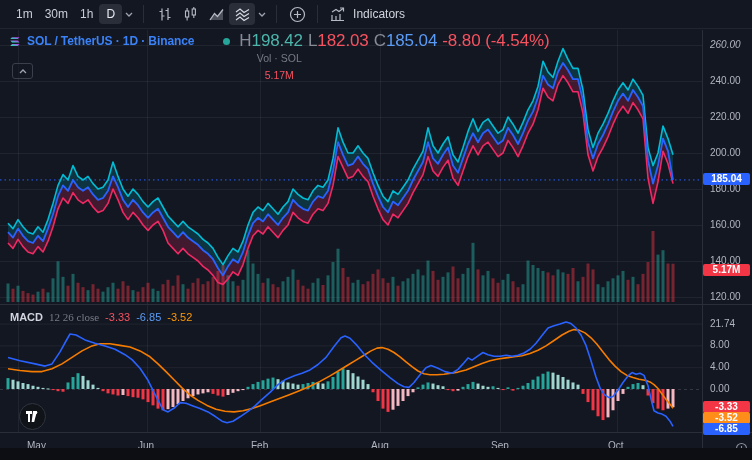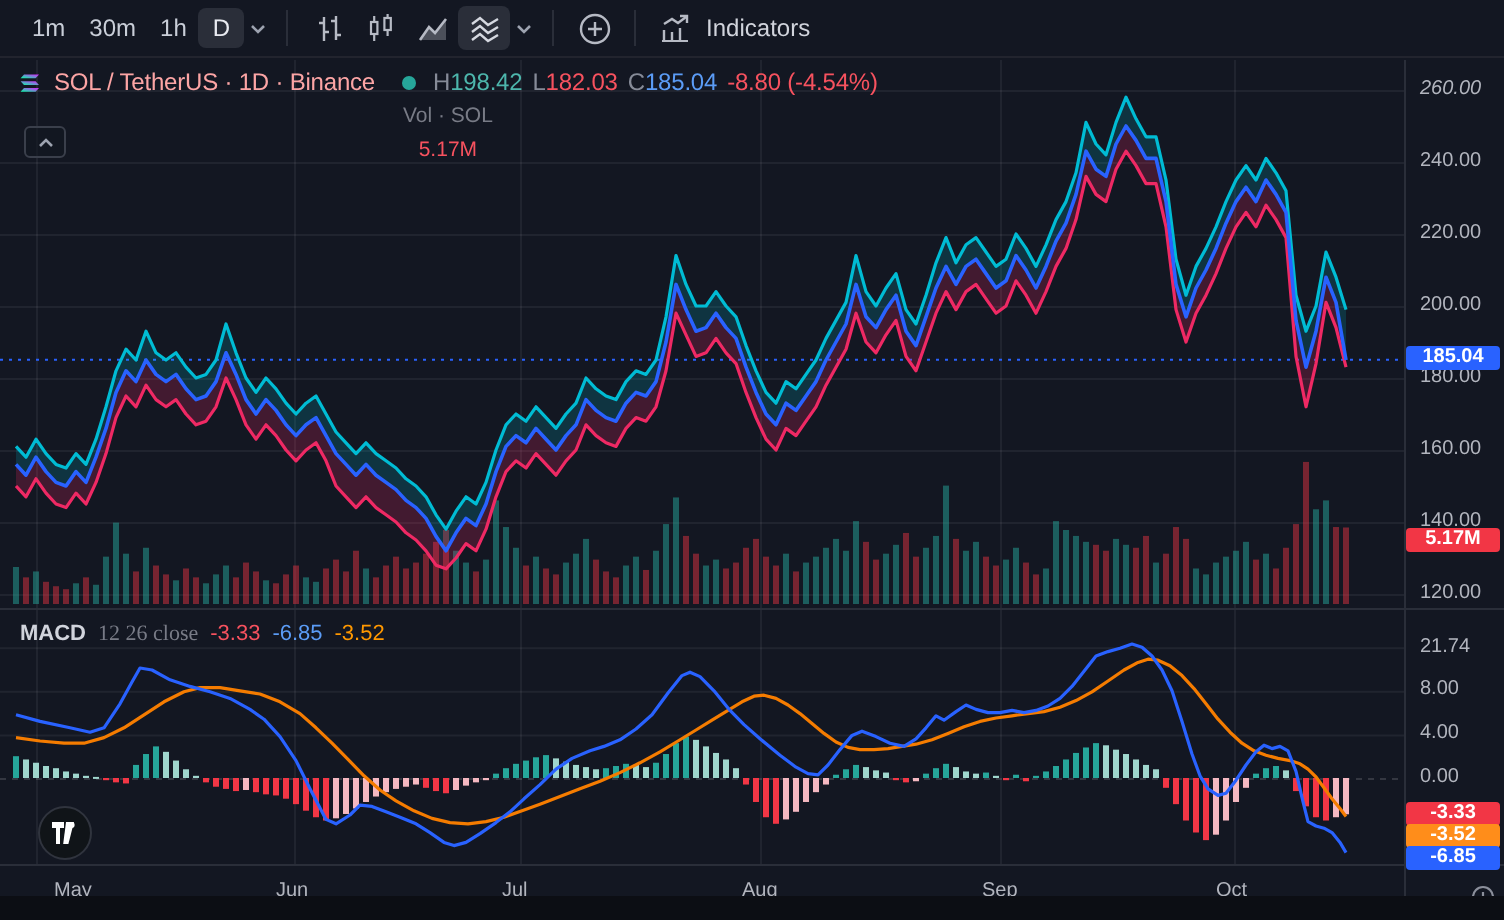--- a/index.html
+++ b/index.html
@@ -12,23 +12,23 @@
   .tf.sel{background:#2a2e39;border-radius:4px;color:#e8eaf0;padding:0 7px;}
   .chev{display:flex;align-items:center;justify-content:center;width:14px;height:20px;cursor:pointer;}
   .vsep{width:1px;height:18px;background:#2a2e39;margin:0 7px;flex:none;}
   .icon-btn{width:26px;height:22px;display:flex;align-items:center;justify-content:center;cursor:pointer;border-radius:4px;}
   .icon-btn.sel{background:#2a2e39;}
   .indicators{display:flex;align-items:center;gap:6px;cursor:pointer;padding:0 4px;}
   .indicators span{color:#d1d4dc;font-size:12px;}
   
   .legend{position:absolute;left:9px;top:33px;z-index:4;}
   .lrow1{display:flex;align-items:center;gap:5px;height:16px;}
-  .sym-title{color:#fca5a5;font-size:12px;font-weight:400;letter-spacing:-.1px;margin-right:4px;}
+  .sym-title{color:#3b82f6;font-size:12px;font-weight:700;letter-spacing:-.1px;margin-right:20px;}
   .mkt-dot{width:7px;height:7px;border-radius:50%;background:#26a69a;margin:0 4px;}
-  .hlc{font-size:12px;letter-spacing:-.1px;}
+  .hlc{font-size:17px;letter-spacing:-.1px;}
   .hlc .k{color:#868b98;}
   .lrow2{display:flex;align-items:center;gap:5px;height:14px;margin-top:3px;font-size:10.5px;flex-direction:column;}
   .vol-label{color:#787b86;}
   .vol-value{color:#f7525f;}
   .collapse-btn{position:absolute;left:3px;top:30px;width:19px;height:14px;border:1px solid #3a3f4b;
                 border-radius:3px;display:flex;align-items:center;justify-content:center;cursor:pointer;background:rgba(19,23,34,.6);}
   
   .macd-legend{position:absolute;left:10px;top:311px;z-index:4;display:flex;gap:6px;font-size:11px;align-items:center;}
   .macd-name{color:#d1d4dc;font-weight:700;}
   .macd-params{color:#787b86;font-family:Liberation Serif, serif;}
@@ -471,21 +471,21 @@
       <div class="tick" style="left: 710px; top: 183px;">180.00</div>
       <div class="tick" style="left: 710px; top: 219px;">160.00</div>
       <div class="tick" style="left: 710px; top: 255px;">140.00</div>
       <div class="tick" style="left: 710px; top: 291px;">120.00</div>
       <div class="tick" style="left: 710px; top: 317.6px;">21.74</div>
       <div class="tick" style="left: 710px; top: 339.4px;">8.00</div>
       <div class="tick" style="left: 710px; top: 361.2px;">4.00</div>
       <div class="tick" style="left: 710px; top: 383px;">0.00</div>
       <div class="tick" style="left: 9px; top: 440px; padding-left: 18px;">May</div>
       <div class="tick" style="left: 138px; top: 440px;">Jun</div>
-      <div class="tick" style="left: 251px; top: 440px;">Jul</div>
+      <div class="tick" style="left: 251px; top: 440px;">Feb</div>
       <div class="tick" style="left: 371px; top: 440px;">Aug</div>
       <div class="tick" style="left: 491px; top: 440px;">Sep</div>
       <div class="tick" style="left: 608px; top: 440px;">Oct</div>
       <div class="badge" style="top: 173px; background: rgb(41, 98, 255);">185.04</div>
       <div class="badge" style="top: 264px; background: rgb(242, 54, 69);">5.17M</div>
       <div class="badge" style="top: 401px; background: rgb(242, 54, 69);">-3.33</div>
       <div class="badge" style="top: 412px; background: rgb(255, 141, 26);">-3.52</div>
       <div class="badge" style="top: 423px; background: rgb(41, 98, 255);">-6.85</div>
     </div>
 

